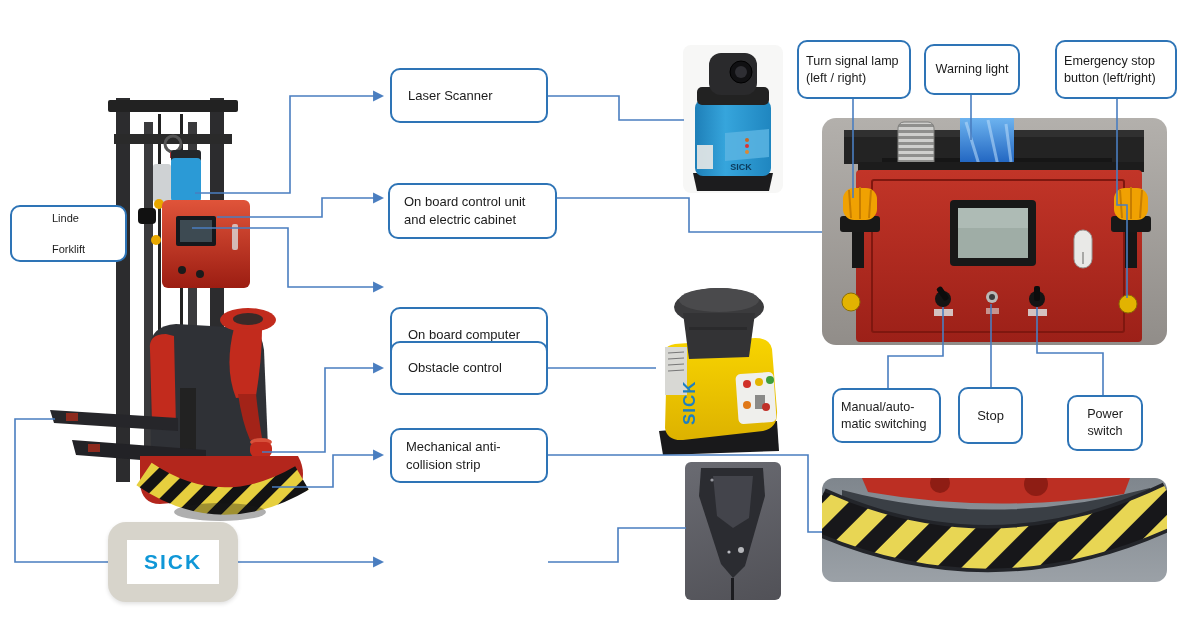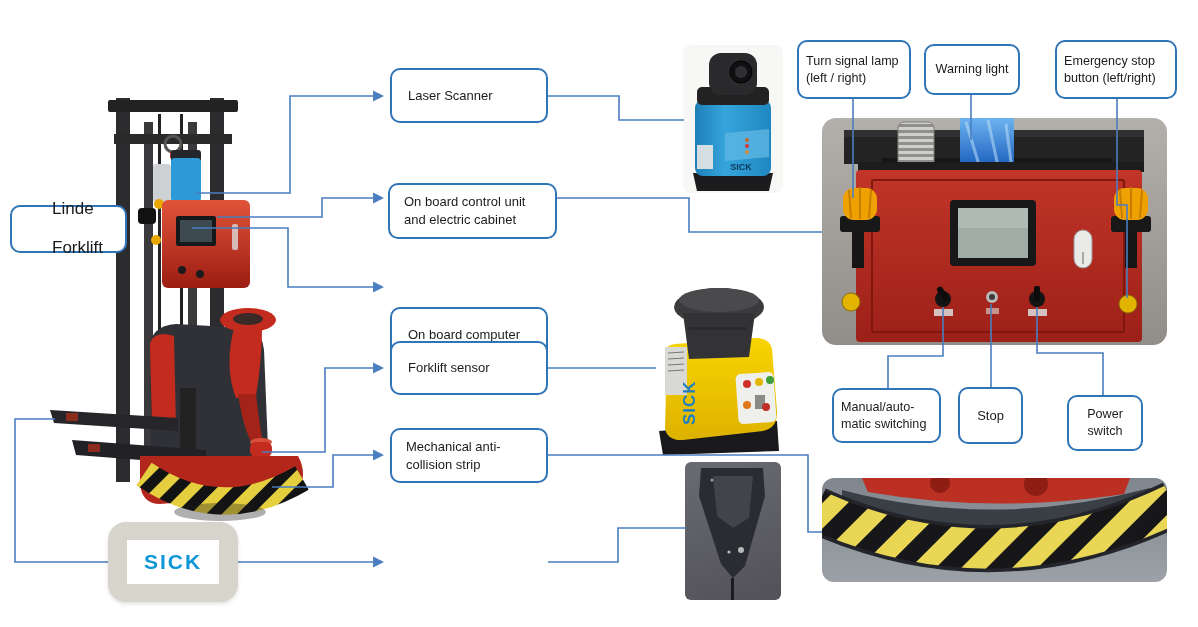--- a/index.html
+++ b/index.html
@@ -5,22 +5,22 @@
   html,body{margin:0;padding:0;background:#fff;}
   #canvas{position:relative;width:1198px;height:627px;background:#fff;overflow:hidden;
           font-family:"Liberation Sans",sans-serif;color:#191919;}
   .layer{position:absolute;left:0;top:0;}
   .photo{position:absolute;}
   .box{position:absolute;background:#fff;border:2px solid #2e74b6;border-radius:10px;
        box-sizing:border-box;display:flex;align-items:center;font-size:13px;line-height:1.35;
        color:#1b1b1b;z-index:3;padding:20px 12px;}
   .box.center{justify-content:center;text-align:center;}
   .box.small{font-size:12.6px;padding:6px 7px;}
-  #linde-box{left:10px;top:205px;width:117px;height:48px;flex-direction:column;
-             align-items:flex-start;justify-content:center;padding-left:40px;gap:16px;font-size:17px;}
+  #linde-box{left:10px;top:205px;width:117px;height:57px;flex-direction:column;
+             align-items:flex-start;justify-content:center;padding-left:40px;gap:16px;font-size:11px;}
   #sick-logo{position:absolute;left:108px;top:522px;width:130px;height:80px;background:#d7d4cb;
              border-radius:18px;z-index:3;display:flex;align-items:center;justify-content:center;
              box-shadow:0 2px 4px rgba(0,0,0,0.12);}
   #sick-logo .inner{width:92px;height:44px;background:#fff;display:flex;align-items:center;
              justify-content:center;font-weight:bold;font-size:21px;letter-spacing:2px;color:#0f97d7;}
   #cargo-photo{left:685px;top:462px;width:96px;height:138px;border-radius:6px;overflow:hidden;
              background:linear-gradient(160deg,#6a6b72,#515157);z-index:1;}
   #cabinet-photo{left:822px;top:118px;width:345px;height:227px;border-radius:14px;overflow:hidden;z-index:1;}
   #bumper-photo{left:822px;top:478px;width:345px;height:104px;border-radius:12px;overflow:hidden;z-index:1;}
   #scanner-photo{left:683px;top:45px;width:100px;height:148px;border-radius:8px;background:#f7f7f6;z-index:1;}
@@ -276,21 +276,21 @@
   <div class="box" style="left:390px;top:68px;width:158px;height:55px;padding-left:16px;">
     <span>Laser Scanner</span>
   </div>
   <div class="box" style="left:388px;top:170px;width:169px;height:56px;padding-left:14px;margin-top:13px;">
     <span>On board control unit and electric cabinet</span>
   </div>
   <div class="box" style="left:390px;top:260px;width:158px;height:55px;padding-left:16px;margin-top:47px;">
     <span>On board computer</span>
   </div>
   <div class="box" style="left:390px;top:341px;width:158px;height:54px;padding-left:16px;">
-    <span>Forklift sensor</span>
+    <span>Obstacle control</span>
   </div>
   <div class="box" style="left:390px;top:428px;width:158px;height:55px;padding-left:14px;">
     <span>Mechanical anti-collision strip</span>
   </div>
 
   <div class="box small" style="left:797px;top:40px;width:114px;height:59px;">
     <span>Turn signal lamp (left / right)</span>
   </div>
   <div class="box small center" style="left:924px;top:44px;width:96px;height:51px;">
     <span>Warning light</span>

